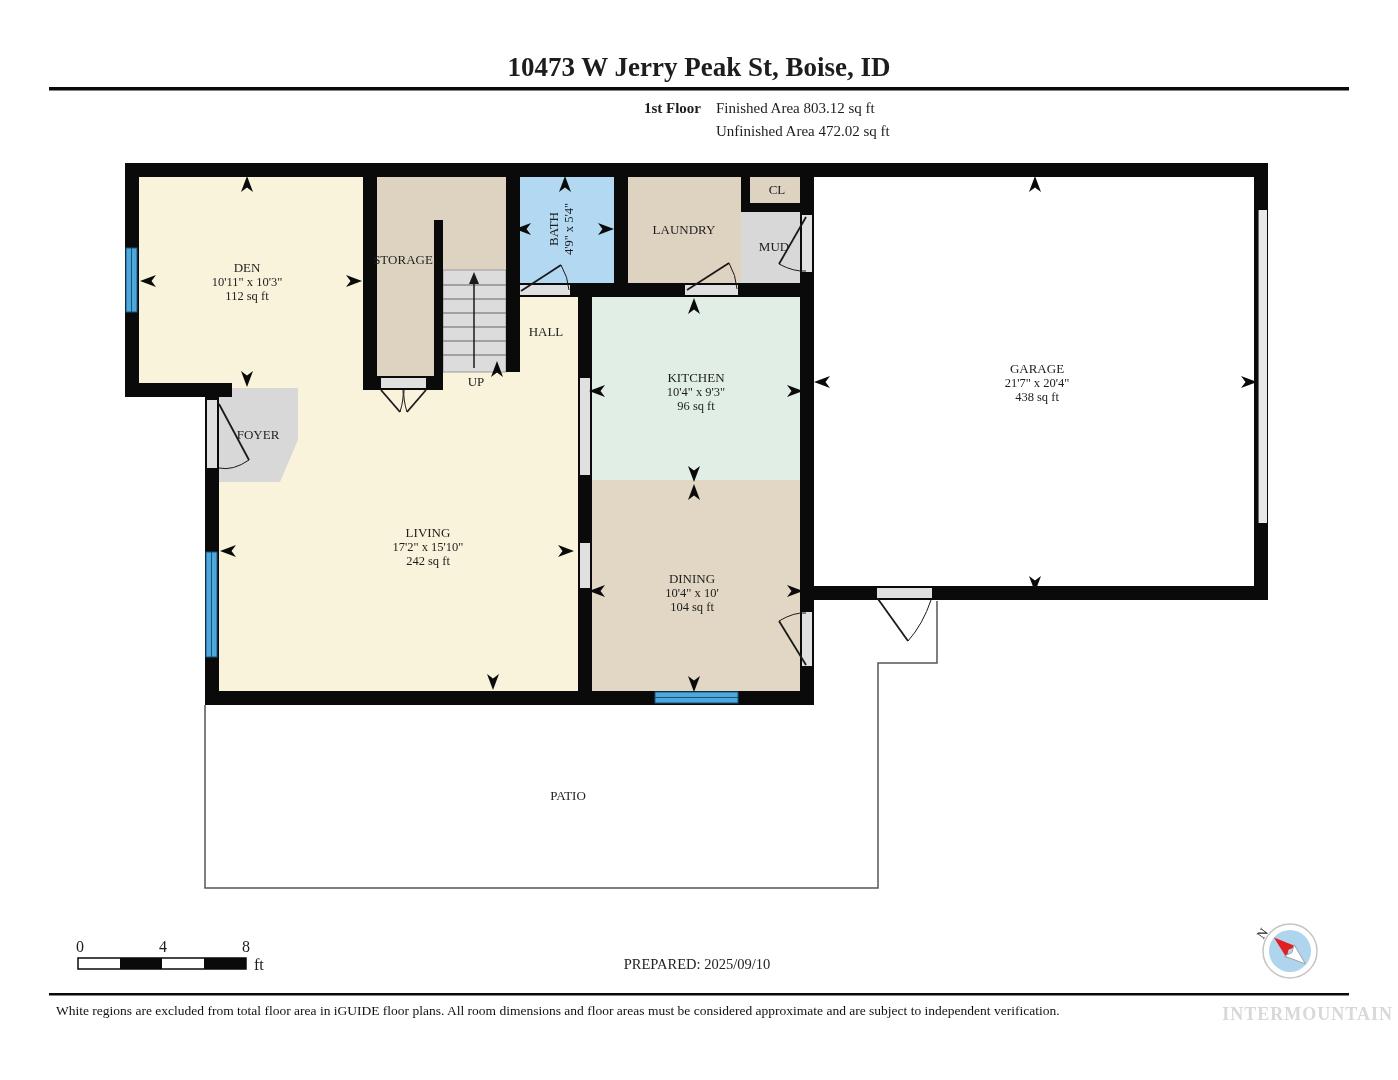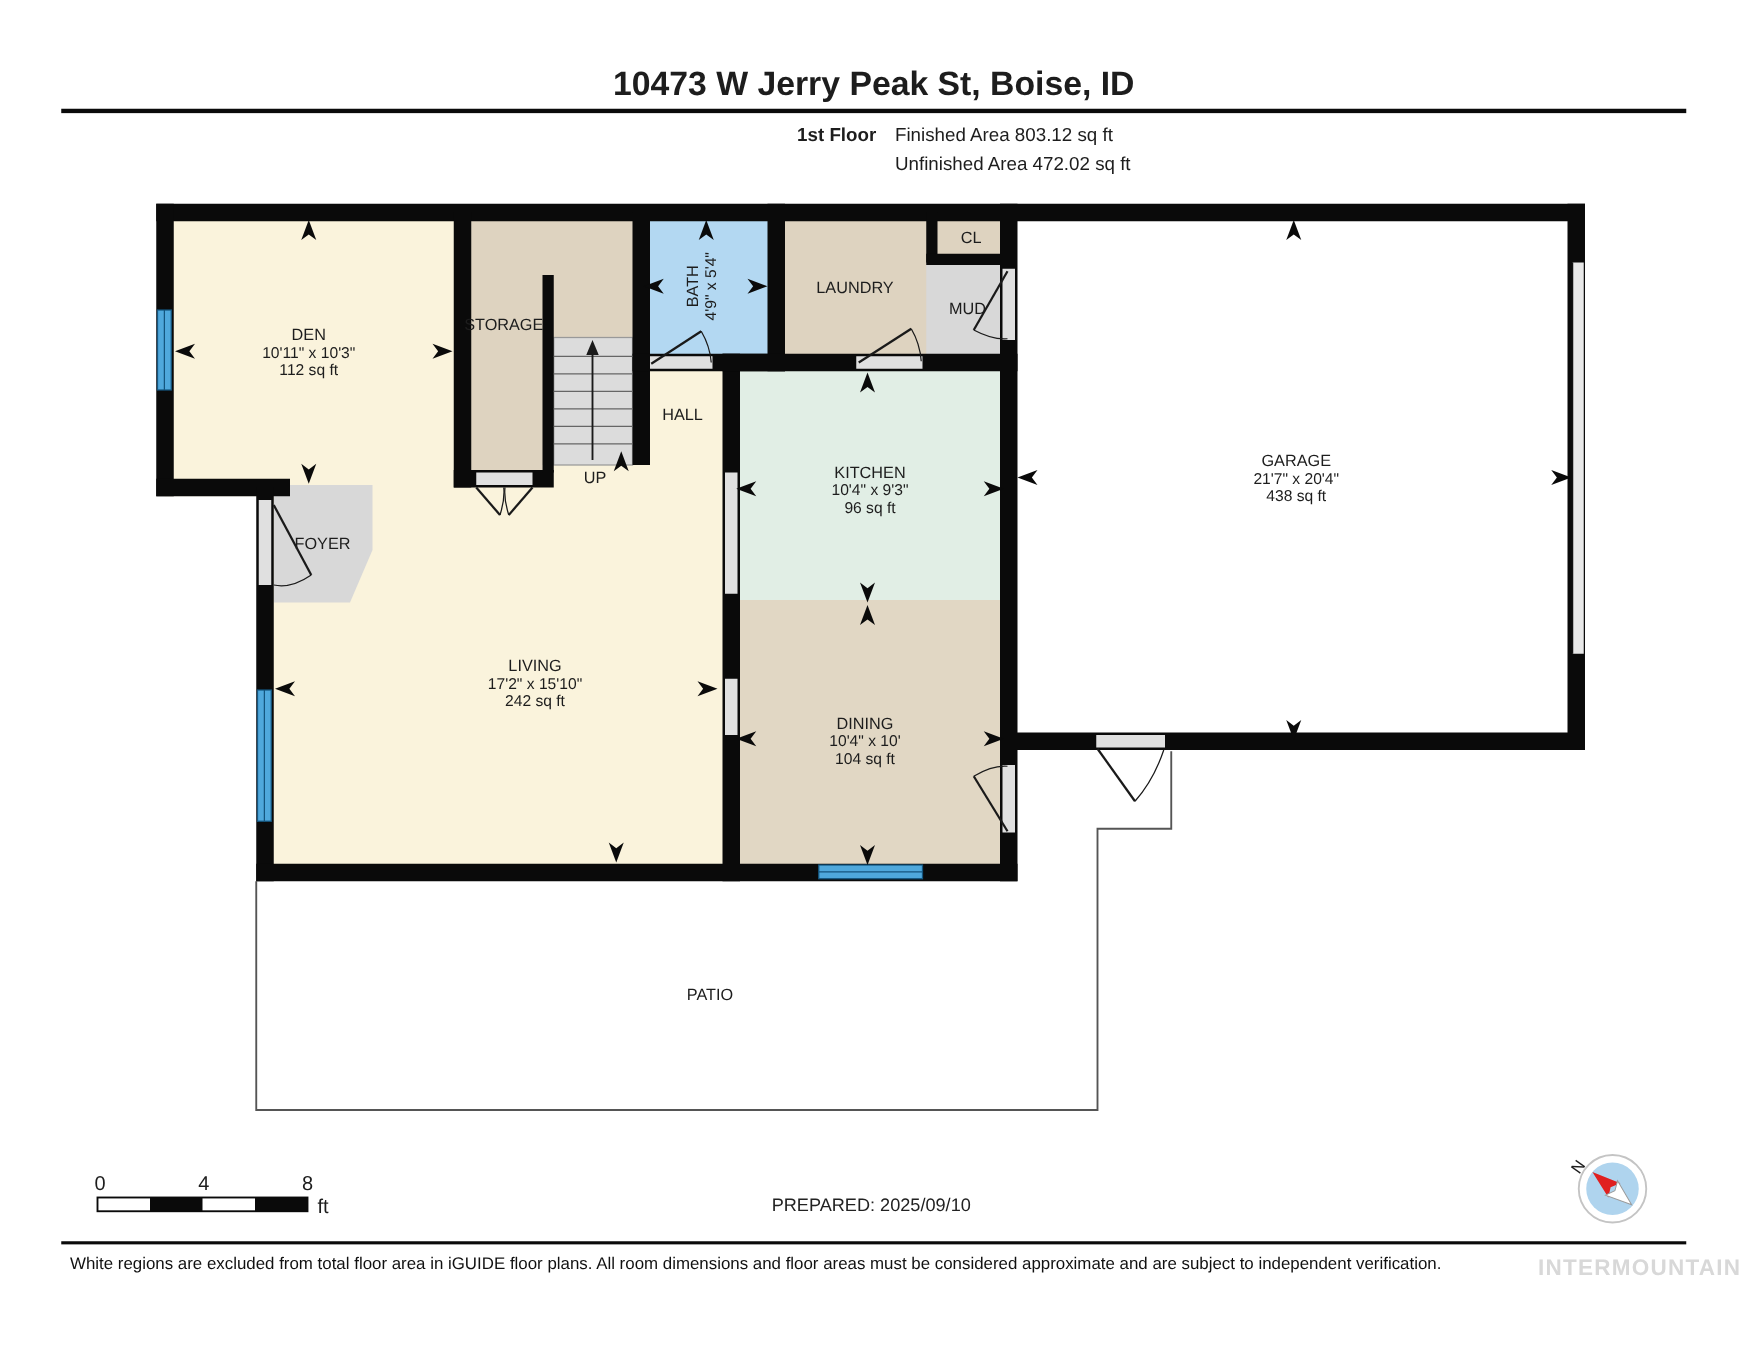--- a/index.html
+++ b/index.html
@@ -1,17 +1,17 @@
 <!DOCTYPE html>
 <html><head>
 <meta charset="utf-8">
 <style>
   html,body{margin:0;padding:0;background:#ffffff;}
   .page{position:relative;width:1398px;height:1080px;background:#fff;overflow:hidden;
-        font-family:Liberation Sans, sans-serif;}
+        font-family:Liberation Serif, serif;}
   svg{position:absolute;left:0;top:0;}
   text{fill:#1d1d1d;}
   .title{font-size:27px;font-weight:bold;}
   .floorlbl{font-size:15px;font-weight:bold;}
   .floorinfo{font-size:15px;}
   .room{font-size:13px;}
   .dim{font-size:12.5px;}
   .small{font-size:13px;}
   .scalenum{font-size:16px;}
   .prepared{font-size:14.5px;fill:#222;}

